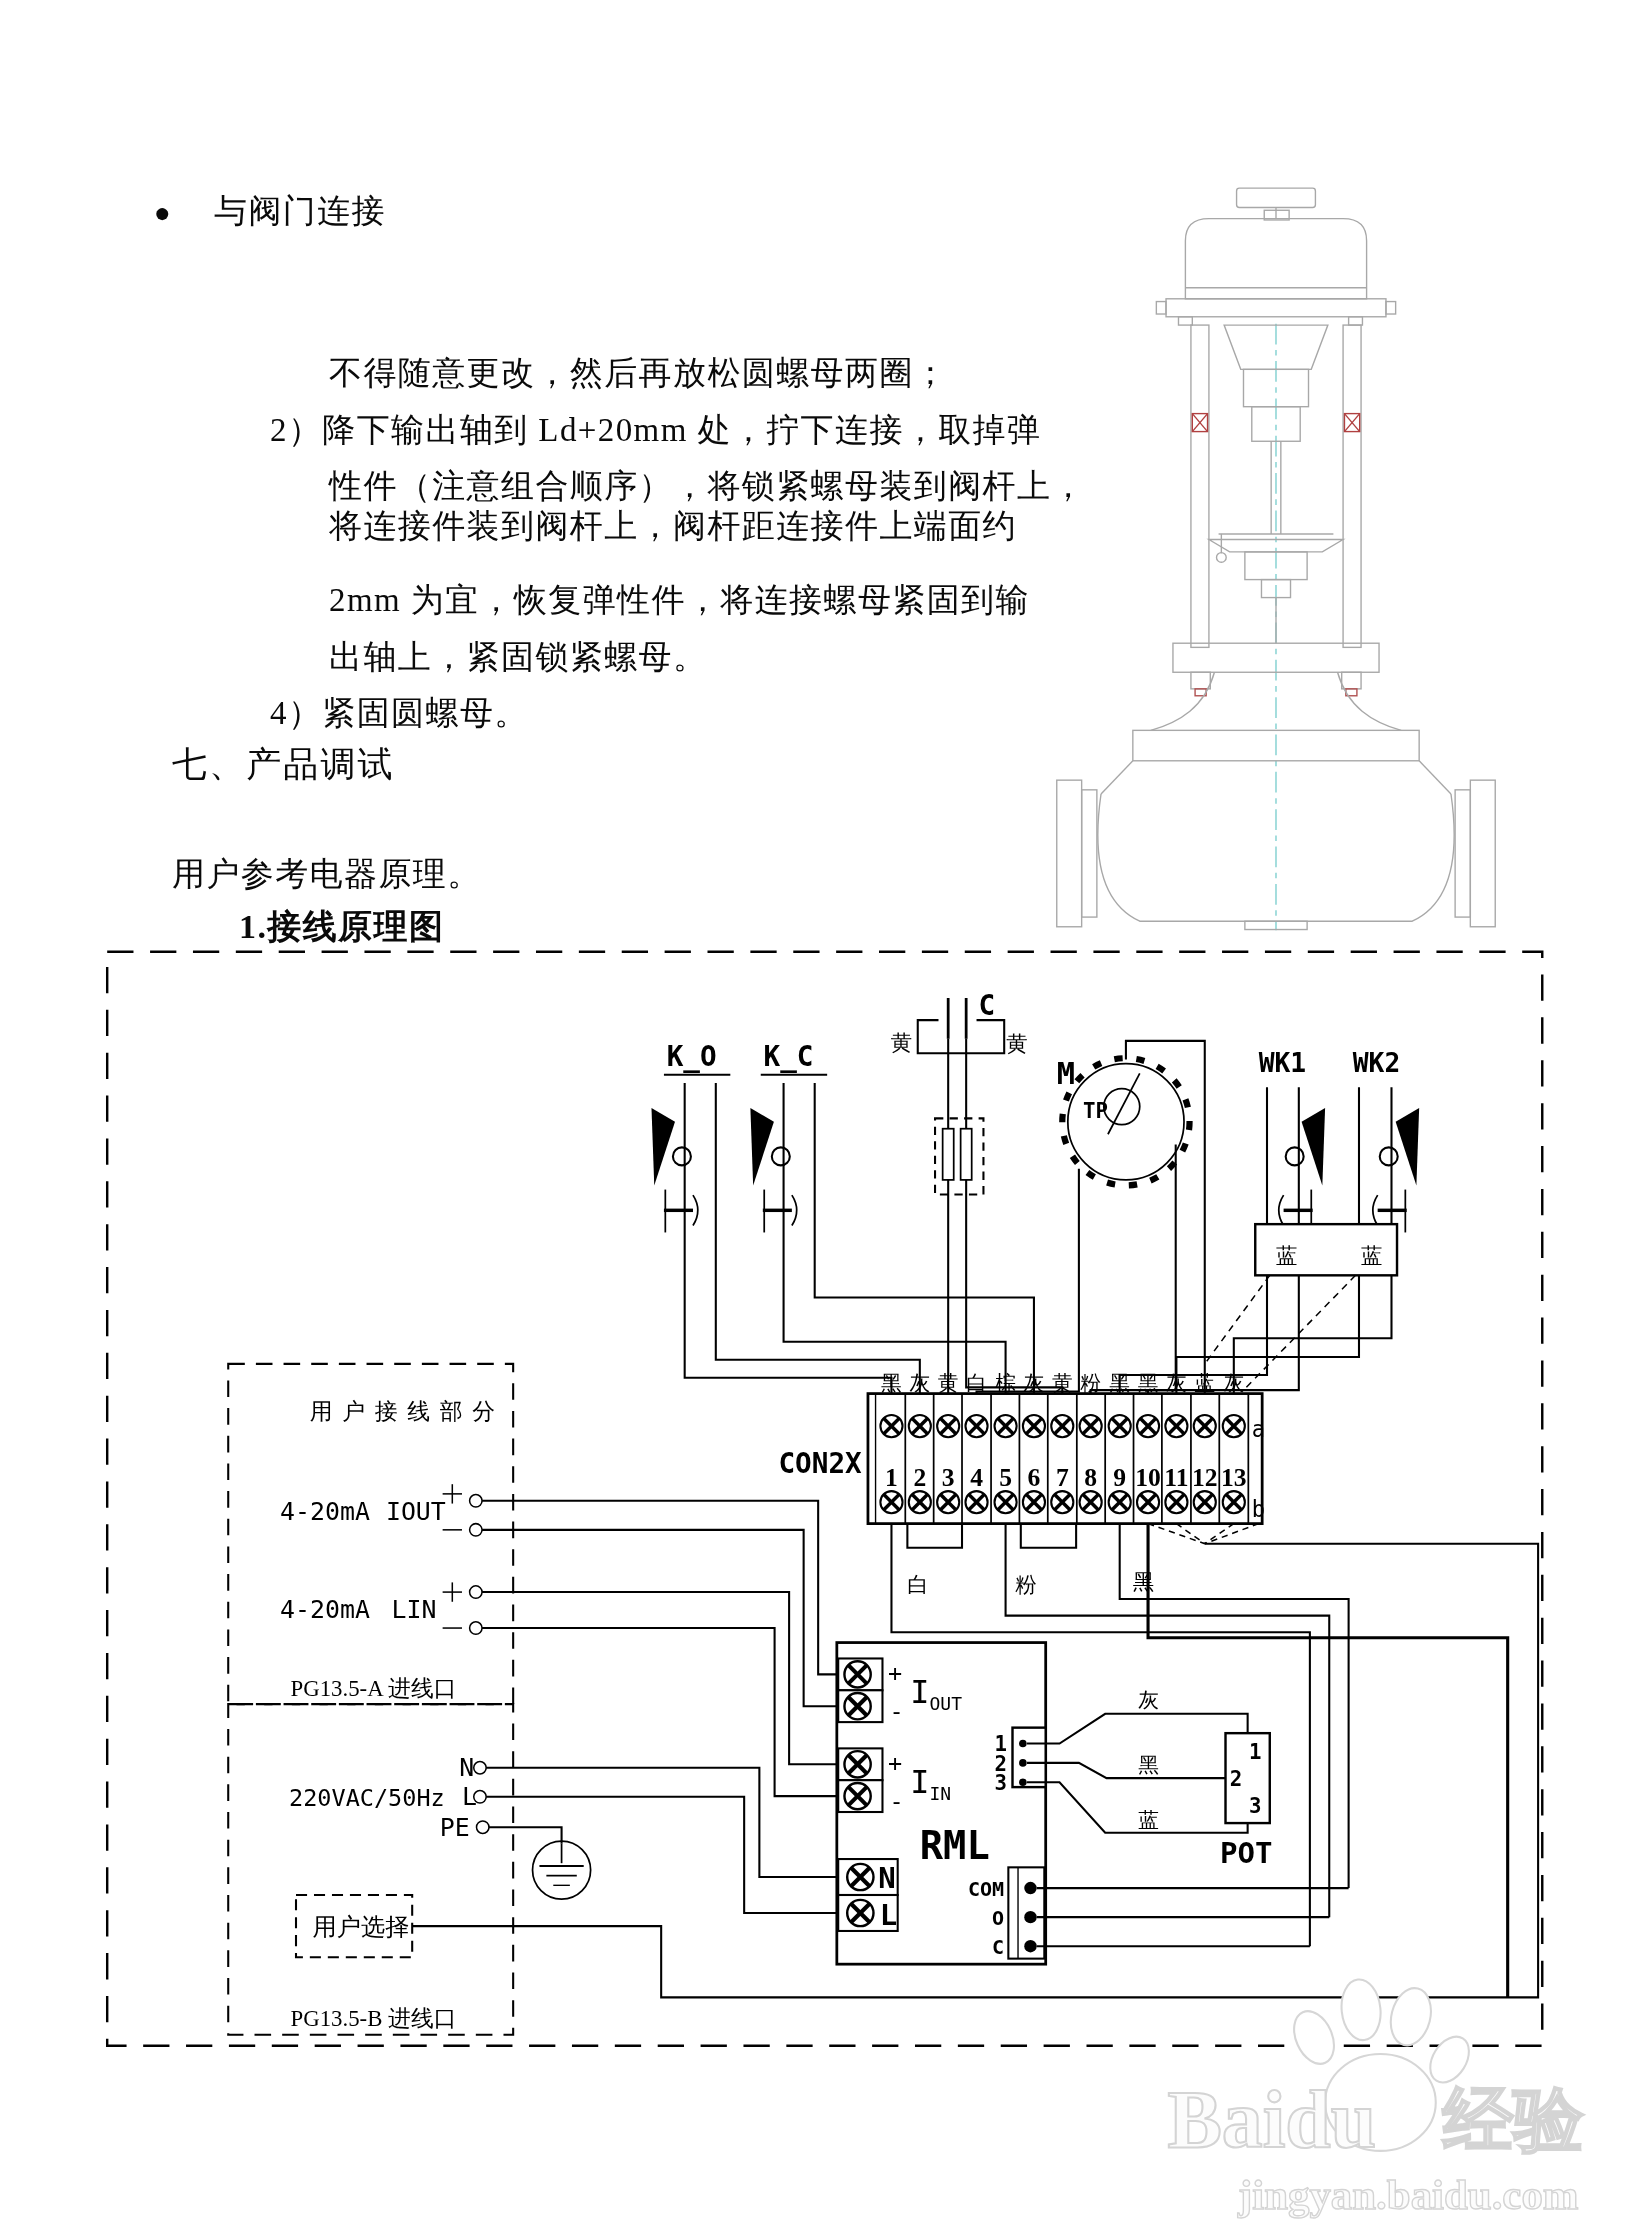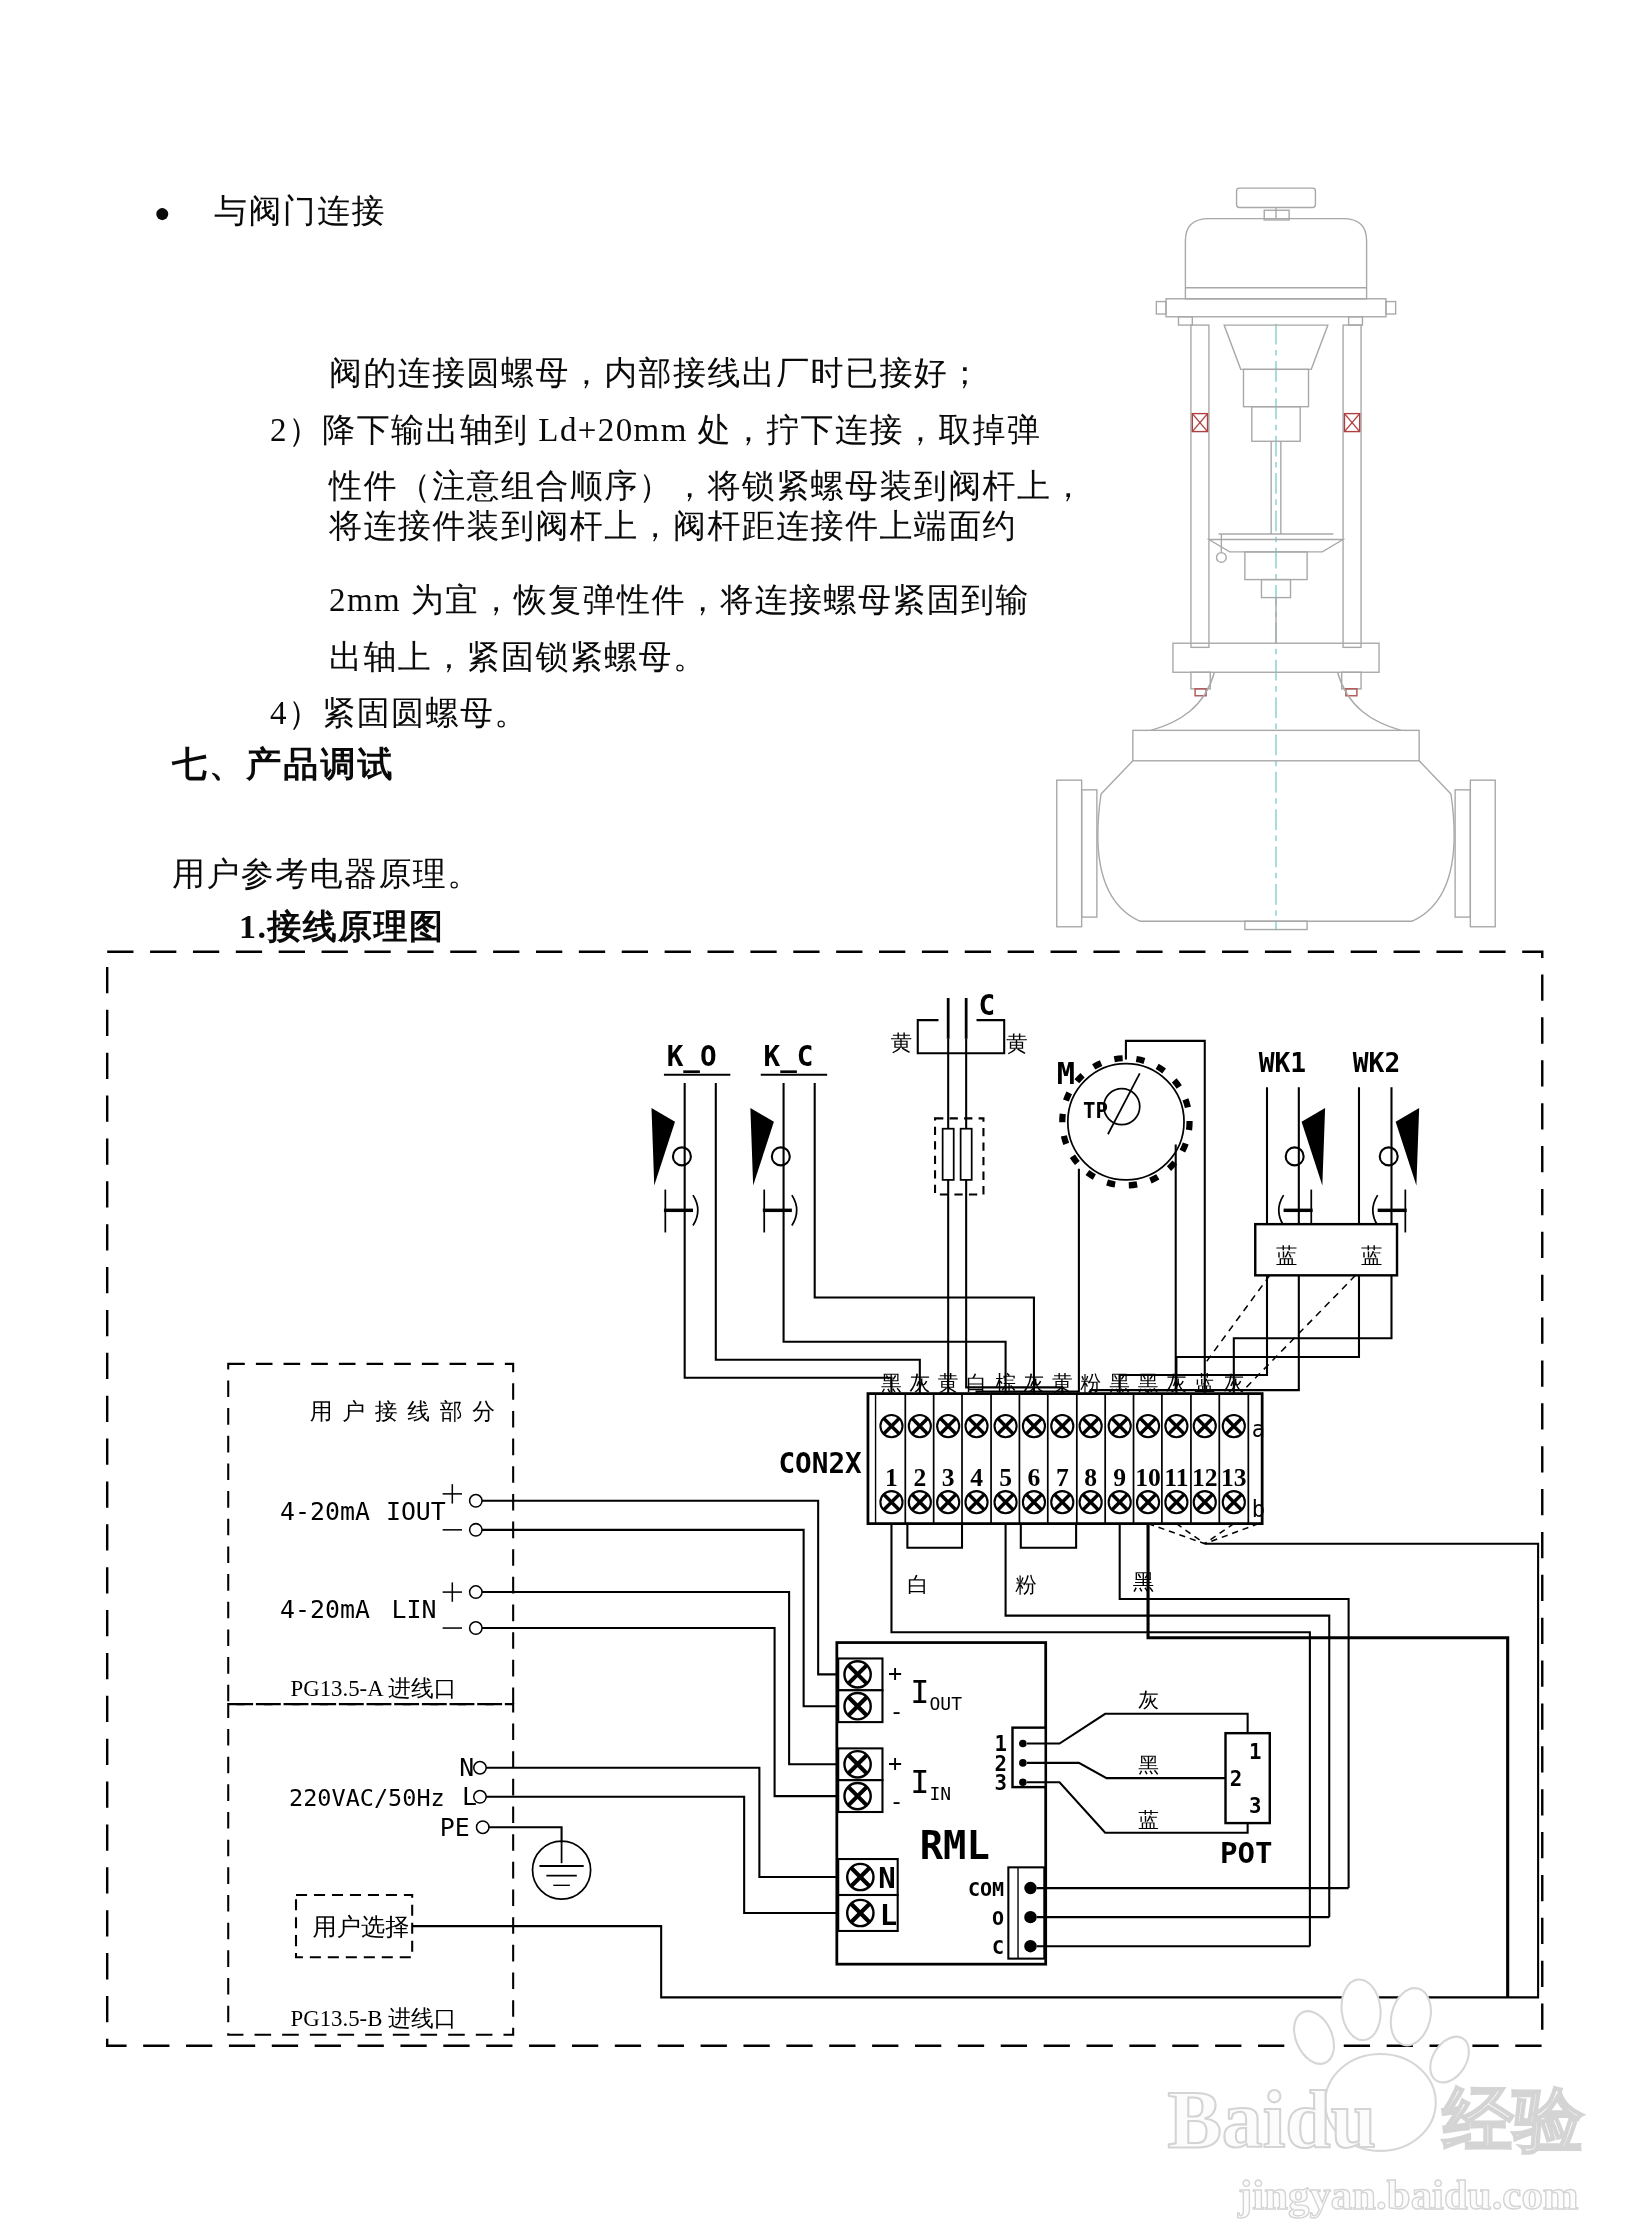--- a/index.html
+++ b/index.html
@@ -1,20 +1,20 @@
 <!DOCTYPE html>
 <html style="font-size:11px"><head>
 <meta charset="utf-8">
 <style>
   html,body{margin:0;padding:0;background:#888;}
   .page{position:relative;width:1646px;height:2227px;background:#ffffff;overflow:hidden;
         font-family:"Liberation Serif",serif;color:#0a0a0a;}
   .tline{position:absolute;white-space:pre;font-size:33px;letter-spacing:1.4px;line-height:1;}
   .bullet{font-size:28px;}
-  .h1{font-size:35px;font-weight:bold;letter-spacing:2.1px;}
+  .h1{font-size:35px;font-weight:normal;letter-spacing:2.1px;}
   .h2{font-size:34px;font-weight:bold;letter-spacing:1.4px;text-align:center;}
   svg{position:absolute;top:0;left:0;}
   svg text{font-family:"Liberation Serif",serif;fill:#000;}
   svg text.mono{font-family:"DejaVu Sans Mono",monospace;}
   .wire{fill:none;stroke:#000;stroke-width:3;}
   .wireTk{fill:none;stroke:#000;stroke-width:4.5;}
   .thin{fill:none;stroke:#000;stroke-width:2.2;}
   .gray{stroke:#a8a8a8;fill:none;stroke-width:2;}
   .wm{stroke:#d4d4d4;fill:#fcfcfc;}
 </style>
@@ -385,21 +385,21 @@
       </g>
       <text x="1688" y="3104" font-size="118" font-weight="bold" font-family="Liberation Sans,sans-serif" class="wm" stroke-width="3">Baidu</text>
       <text x="2086" y="3100" font-size="102" font-weight="bold" class="wm" stroke-width="3">经验</text>
       <text x="1790" y="3194" font-size="62" font-weight="bold" font-family="Liberation Sans,sans-serif" class="wm" stroke-width="2">jingyan.baidu.com</text>
     </g>
   </svg>
 
   <div class="tline bullet" style="left:154px;top:199px">●</div>
   <div class="tline" style="left:214px;top:195px">与阀门连接</div>
 
-  <div class="tline" style="left:329px;top:357px">阀的连接圆螺母，内部接线出厂时已接好；</div>
+  <div class="tline" style="left:329px;top:357px">不得随意更改，然后再放松圆螺母两圈；</div>
   <div class="tline" style="left:270px;top:414px">2）降下输出轴到 Ld+20mm 处，拧下连接，取掉弹</div>
   <div class="tline" style="left:329px;top:470px">性件（注意组合顺序），将锁紧螺母装到阀杆上，</div>
   <div class="tline" style="left:329px;top:510px">将连接件装到阀杆上，阀杆距连接件上端面约</div>
   <div class="tline" style="left:329px;top:584px">2mm 为宜，恢复弹性件，将连接螺母紧固到输</div>
   <div class="tline" style="left:329px;top:641px">出轴上，紧固锁紧螺母。</div>
   <div class="tline" style="left:270px;top:697px">4）紧固圆螺母。</div>
 
   <div class="tline h1" style="left:172px;top:747px">七、产品调试</div>
   <div class="tline" style="left:172px;top:858px">用户参考电器原理。</div>
   <div class="tline h2" style="left:239px;top:910px">1.接线原理图</div>

